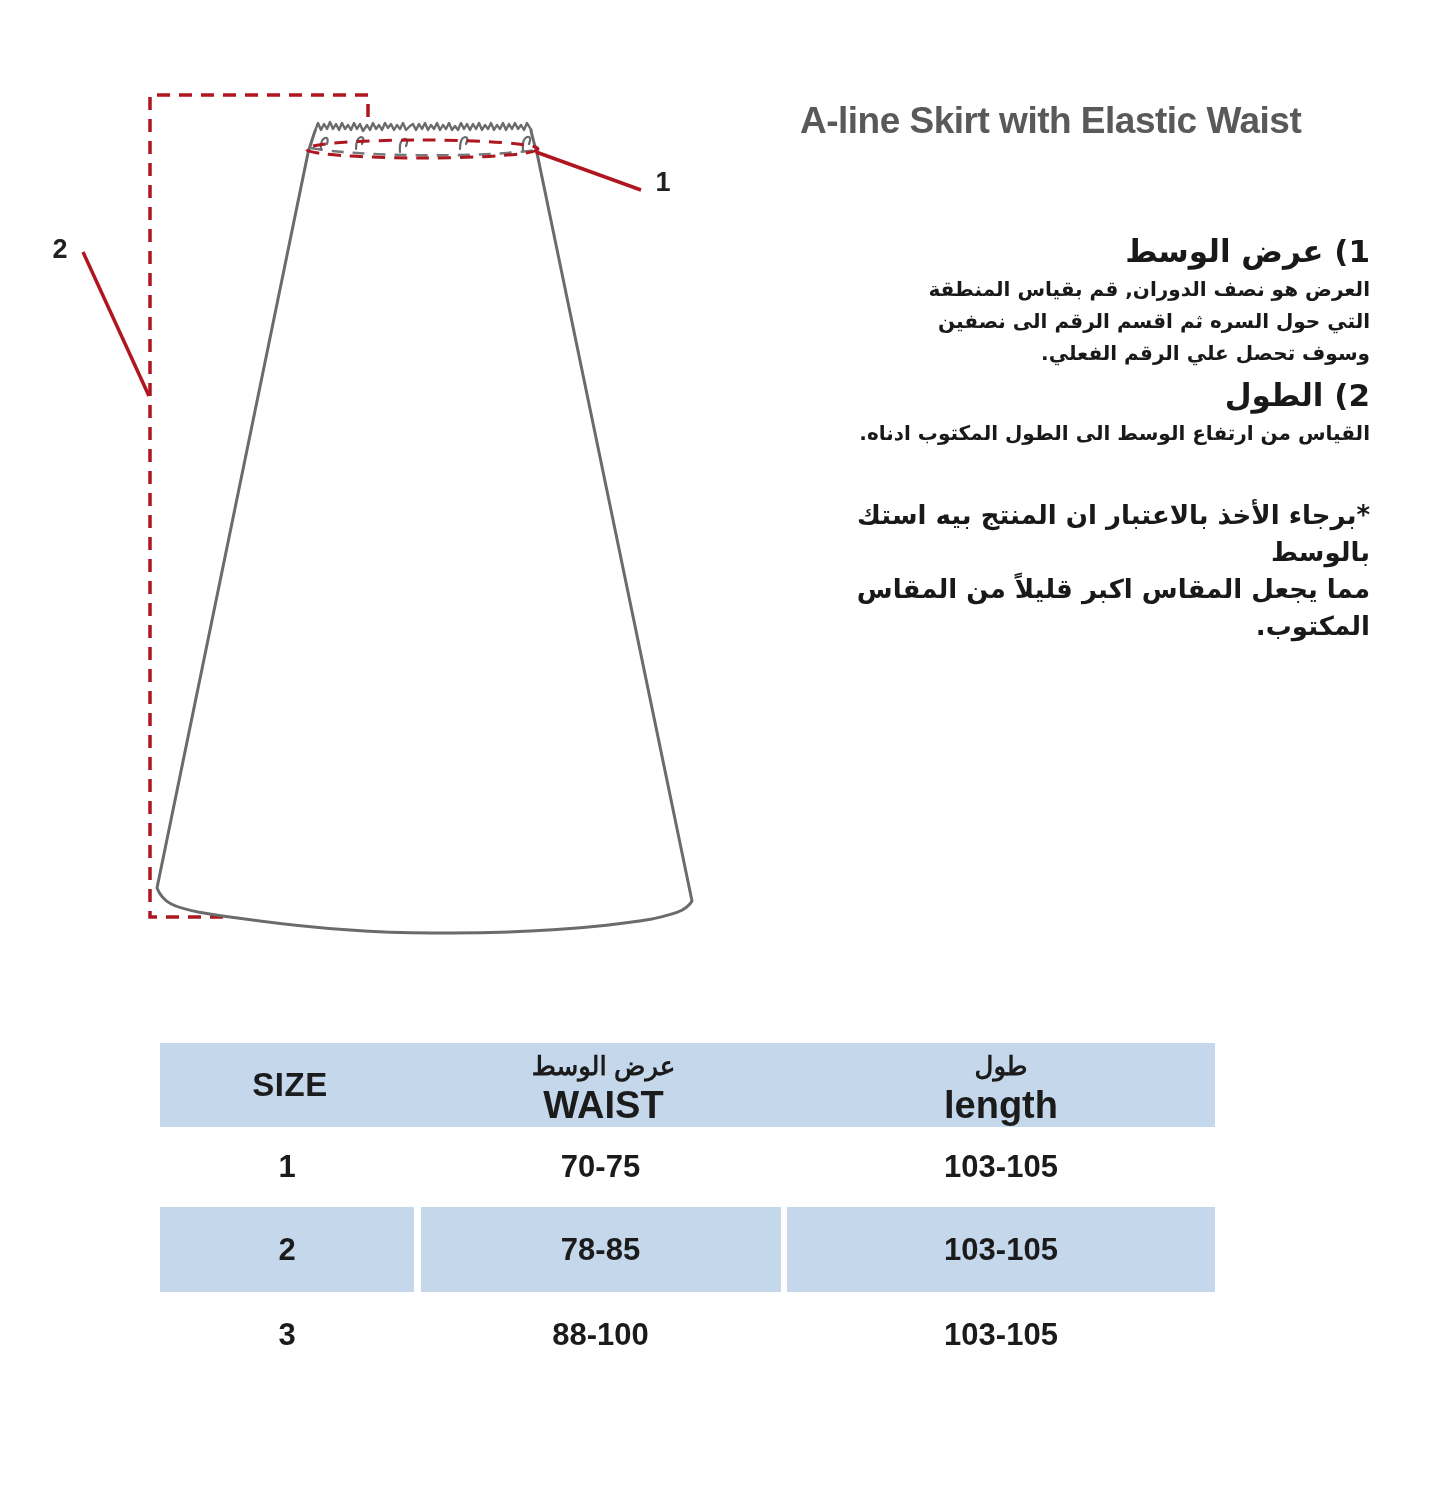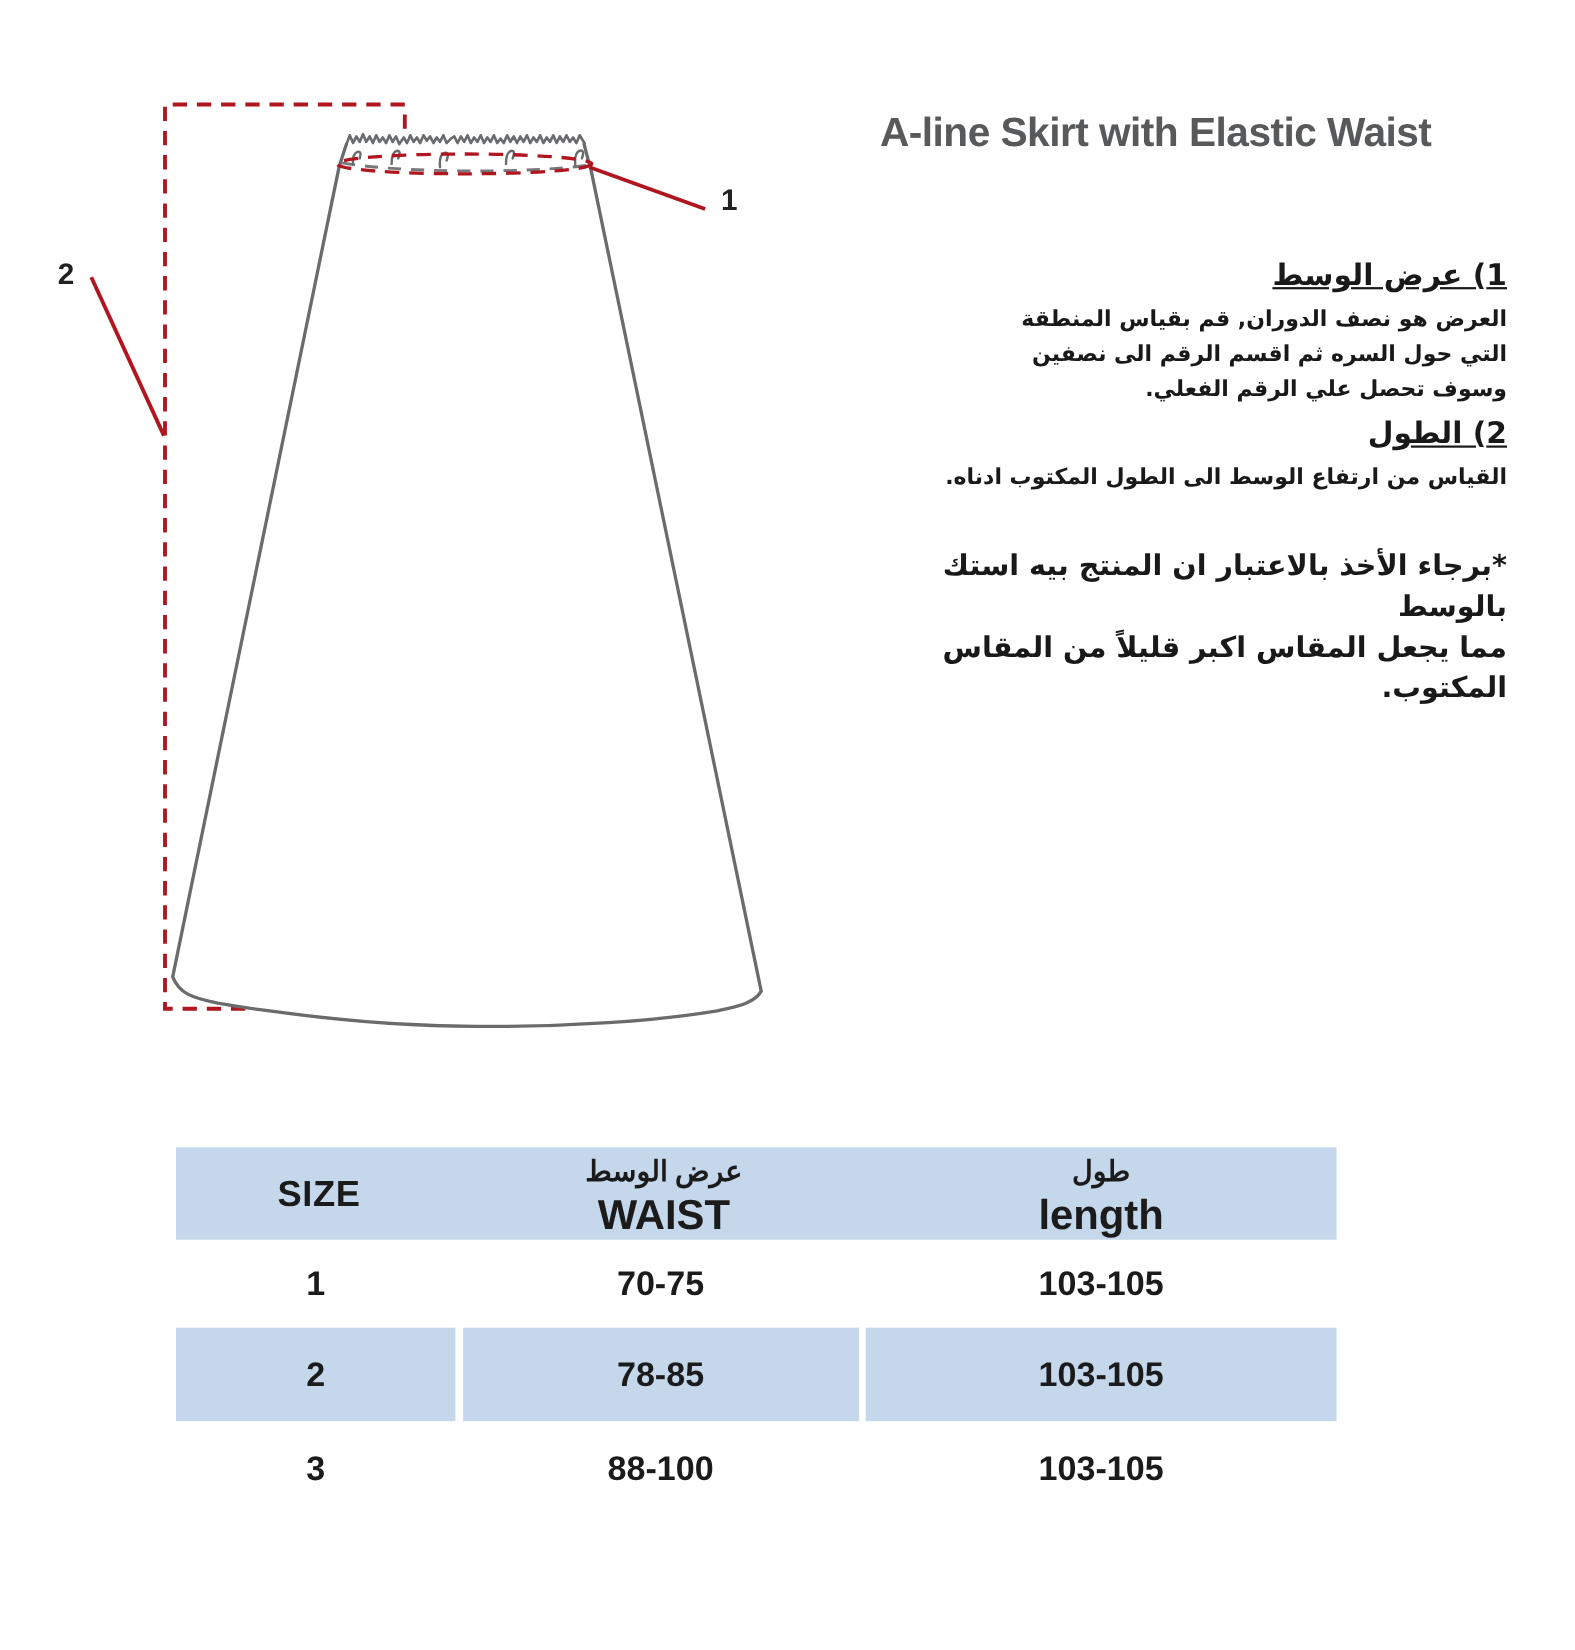--- a/index.html
+++ b/index.html
@@ -34,25 +34,24 @@
     position: absolute;
     top: 233px;
     right: 62px;
     width: 520px;
     direction: rtl;
     text-align: right;
     color: #191919;
     font-family: "DejaVu Sans", sans-serif;
   }
   .sec-heading {
-    font-size: 27px;
+    font-size: 31px;
     font-weight: bold;
     line-height: 36px;
     margin-bottom: 4px;
-    text-decoration: underline;
   }
   .sec-line {
     font-size: 20px;
     font-weight: bold;
     line-height: 32px;
   }
   .section-2 { margin-top: 8px; }
   .note { margin-top: 48px; }
   .note-line {
     font-size: 26px;
@@ -80,21 +79,21 @@
     font-size: 33px;
     font-weight: bold;
     letter-spacing: 0.5px;
     font-family: "Liberation Sans", sans-serif;
   }
   .th .ar {
     font-size: 26px;
     font-weight: bold;
     line-height: 40px;
     direction: rtl;
-    font-family: Liberation Serif, serif;
+    font-family: Liberation Sans, sans-serif;
   }
   .th .en {
     font-size: 38px;
     font-weight: bold;
     line-height: 38px;
     font-family: "Liberation Sans", sans-serif;
   }
   .trow {
     display: grid;
     grid-template-columns: 254px 360px 428px;

